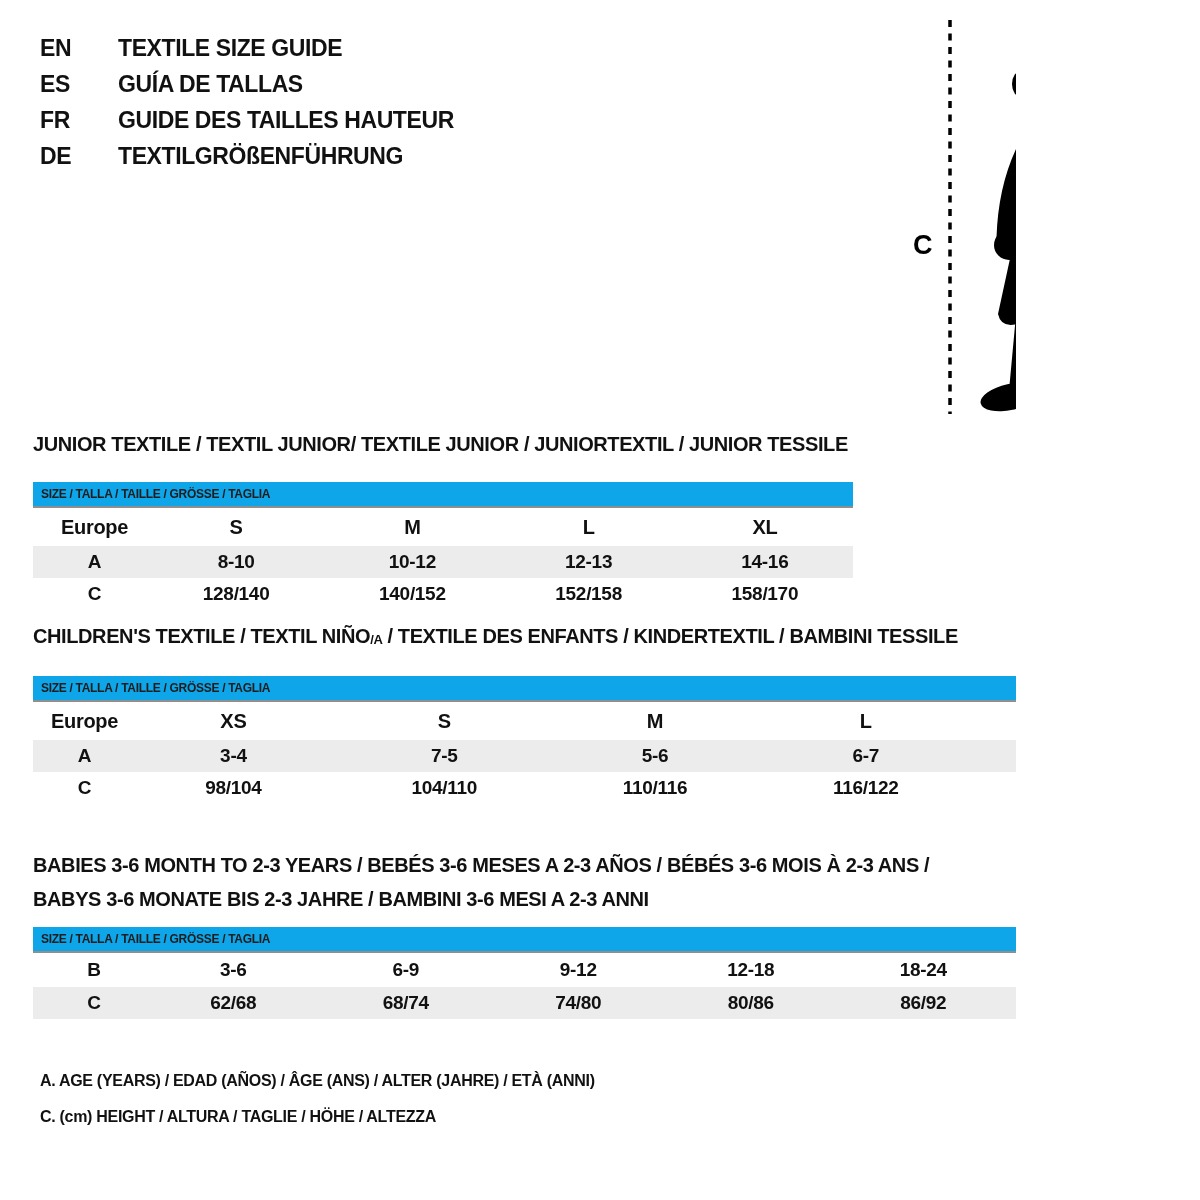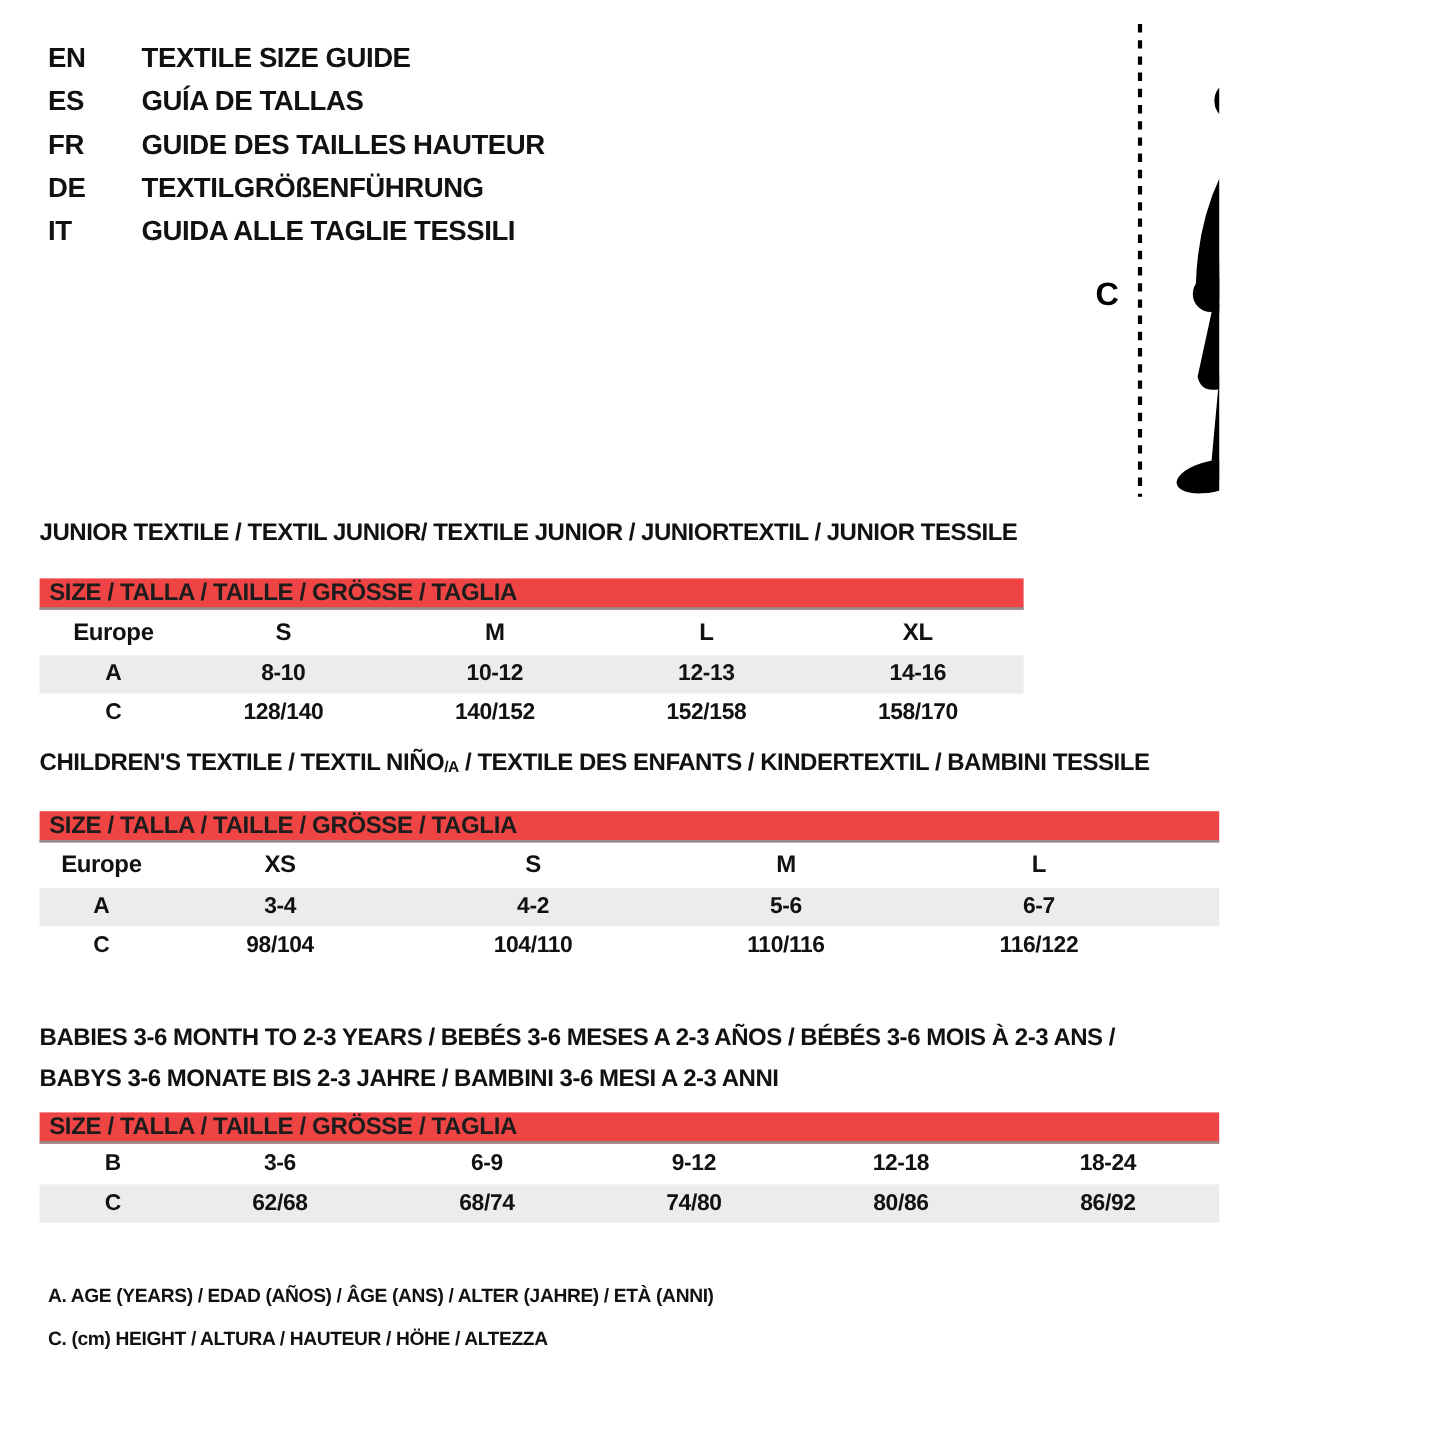--- a/index.html
+++ b/index.html
@@ -30,23 +30,23 @@
   .sec-heading { font-size: 20px; font-weight: bold; letter-spacing: -0.4px;
     white-space: nowrap; height: 24px; line-height: 24px; }
   .sub-small { font-size: 13px; vertical-align: -1px; }
   .babies-heading .line { height: 34px; line-height: 34px; }
 
   .table { width: 100%; }
   #sec-junior .table   { margin-top: 26px; }
   #sec-children .table { margin-top: 28px; }
   #sec-babies .table   { margin-top: 11px; }
 
-  .size-bar { height: 26px; line-height: 25px; background: #ef4444;
+  .size-bar { height: 26px; line-height: 25px; background: #0ea5e9;
     border-bottom: 2px solid #8f8f8f; padding-left: 8px;
-    font-size: 20px; font-weight: bold; letter-spacing: -0.3px; color: #1c1c1c; }
+    font-size: 12px; font-weight: bold; letter-spacing: -0.3px; color: #1c1c1c; }
 
   .trow { display: flex; align-items: center; font-size: 20px;
     font-weight: bold; letter-spacing: -0.3px; }
   .row-head { height: 38px; }
   .row-data { height: 32px; font-size: 19px; }
   .shaded { background: #ececec; }
   .cell { flex: 1 1 0; text-align: center; }
   .rlabel { flex: 0 0 auto; text-align: center; padding-left: 8px; }
   #sec-junior .rlabel   { width: 115px; }
   #sec-children .rlabel { width: 95px; }
@@ -71,24 +71,20 @@
       <span class="lang-code">ES</span>
       <span class="lang-label">GUÍA DE TALLAS</span>
     </div>
     <div class="lang-row">
       <span class="lang-code">FR</span>
       <span class="lang-label">GUIDE DES TAILLES HAUTEUR</span>
     </div>
     <div class="lang-row">
       <span class="lang-code">DE</span>
       <span class="lang-label">TEXTILGRÖßENFÜHRUNG</span>
-    </div>
-    <div class="lang-row">
-      <span class="lang-code">IT</span>
-      <span class="lang-label">GUIDA ALLE TAGLIE TESSILI</span>
     </div>
   </div>
 
   <div class="figure">
     <svg viewBox="0 0 245 402" width="245" height="402">
       <line x1="45" y1="4" x2="45" y2="398" stroke="#000" stroke-width="3.5" stroke-dasharray="7 6.5"></line>
       <text x="8" y="238" font-size="27" font-weight="bold">C</text>
       <g transform="translate(58,2)" fill="#000">
         <ellipse cx="100" cy="52" rx="41" ry="45"></ellipse>
         <ellipse cx="58" cy="66" rx="9" ry="13"></ellipse>
@@ -144,21 +140,21 @@
         <div class="cell rlabel">Europe</div>
         <div class="cell">XS</div>
         <div class="cell">S</div>
         <div class="cell">M</div>
         <div class="cell">L</div>
         <div class="cell">XL</div>
       </div>
       <div class="trow row-data shaded">
         <div class="cell rlabel">A</div>
         <div class="cell">3-4</div>
-        <div class="cell">4-2</div>
+        <div class="cell">7-5</div>
         <div class="cell">5-6</div>
         <div class="cell">6-7</div>
         <div class="cell">7-8</div>
       </div>
       <div class="trow row-data">
         <div class="cell rlabel">C</div>
         <div class="cell">98/104</div>
         <div class="cell">104/110</div>
         <div class="cell">110/116</div>
         <div class="cell">116/122</div>
@@ -190,16 +186,16 @@
         <div class="cell">74/80</div>
         <div class="cell">80/86</div>
         <div class="cell">86/92</div>
         <div class="cell">92/98</div>
       </div>
     </div>
   </div>
 
   <div class="legend">
     <div class="legend-line">A. AGE (YEARS) / EDAD (AÑOS) / ÂGE (ANS) / ALTER (JAHRE) / ETÀ (ANNI)</div>
-    <div class="legend-line">C. (cm) HEIGHT / ALTURA / HAUTEUR / HÖHE / ALTEZZA</div>
+    <div class="legend-line">C. (cm) HEIGHT / ALTURA / TAGLIE / HÖHE / ALTEZZA</div>
   </div>
 
 </div>
 
 </body></html>

